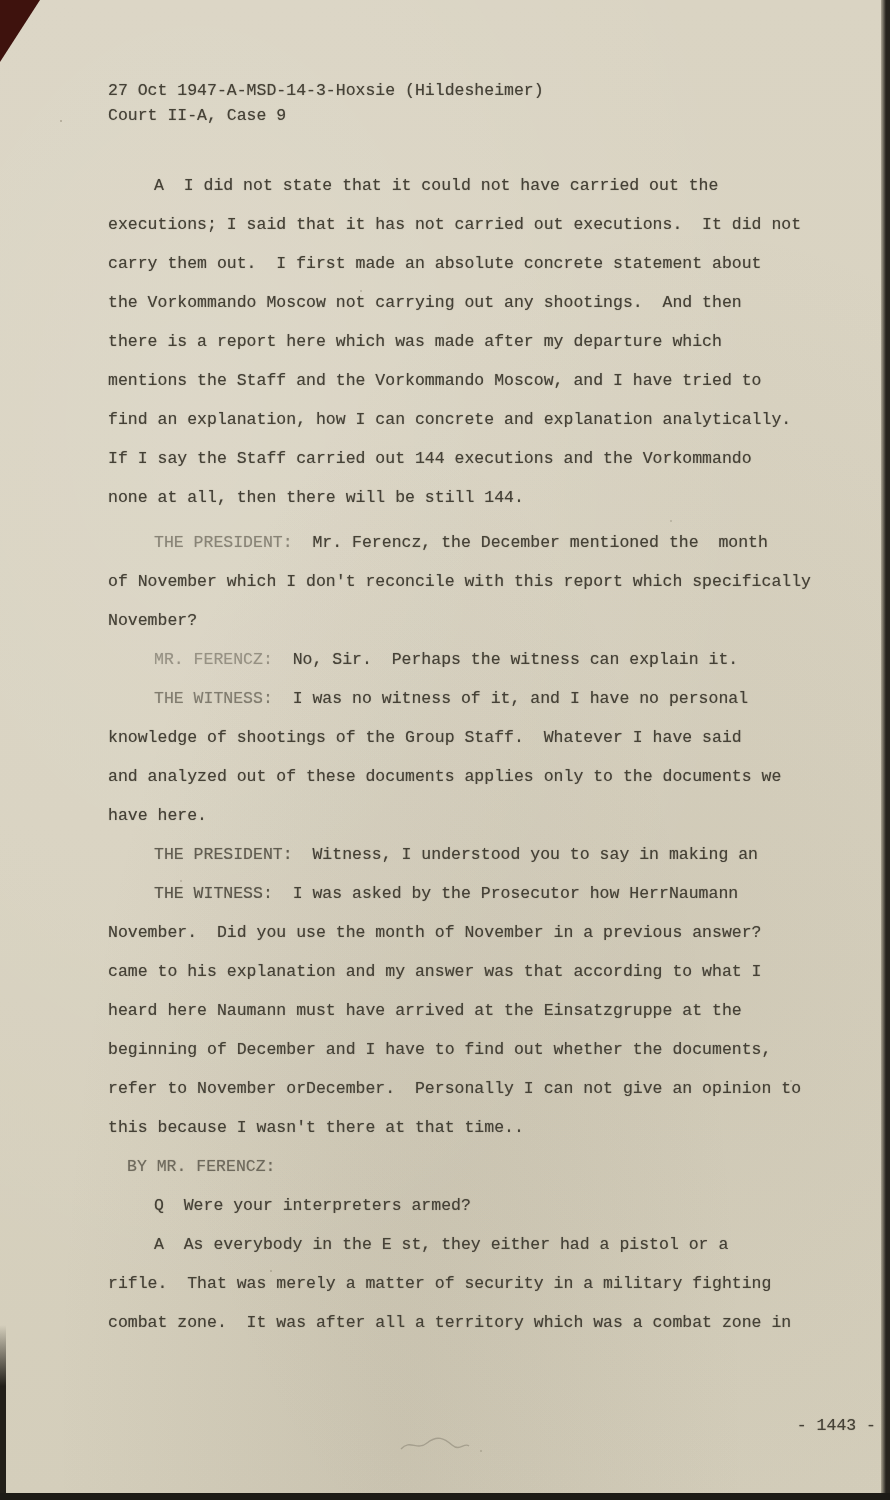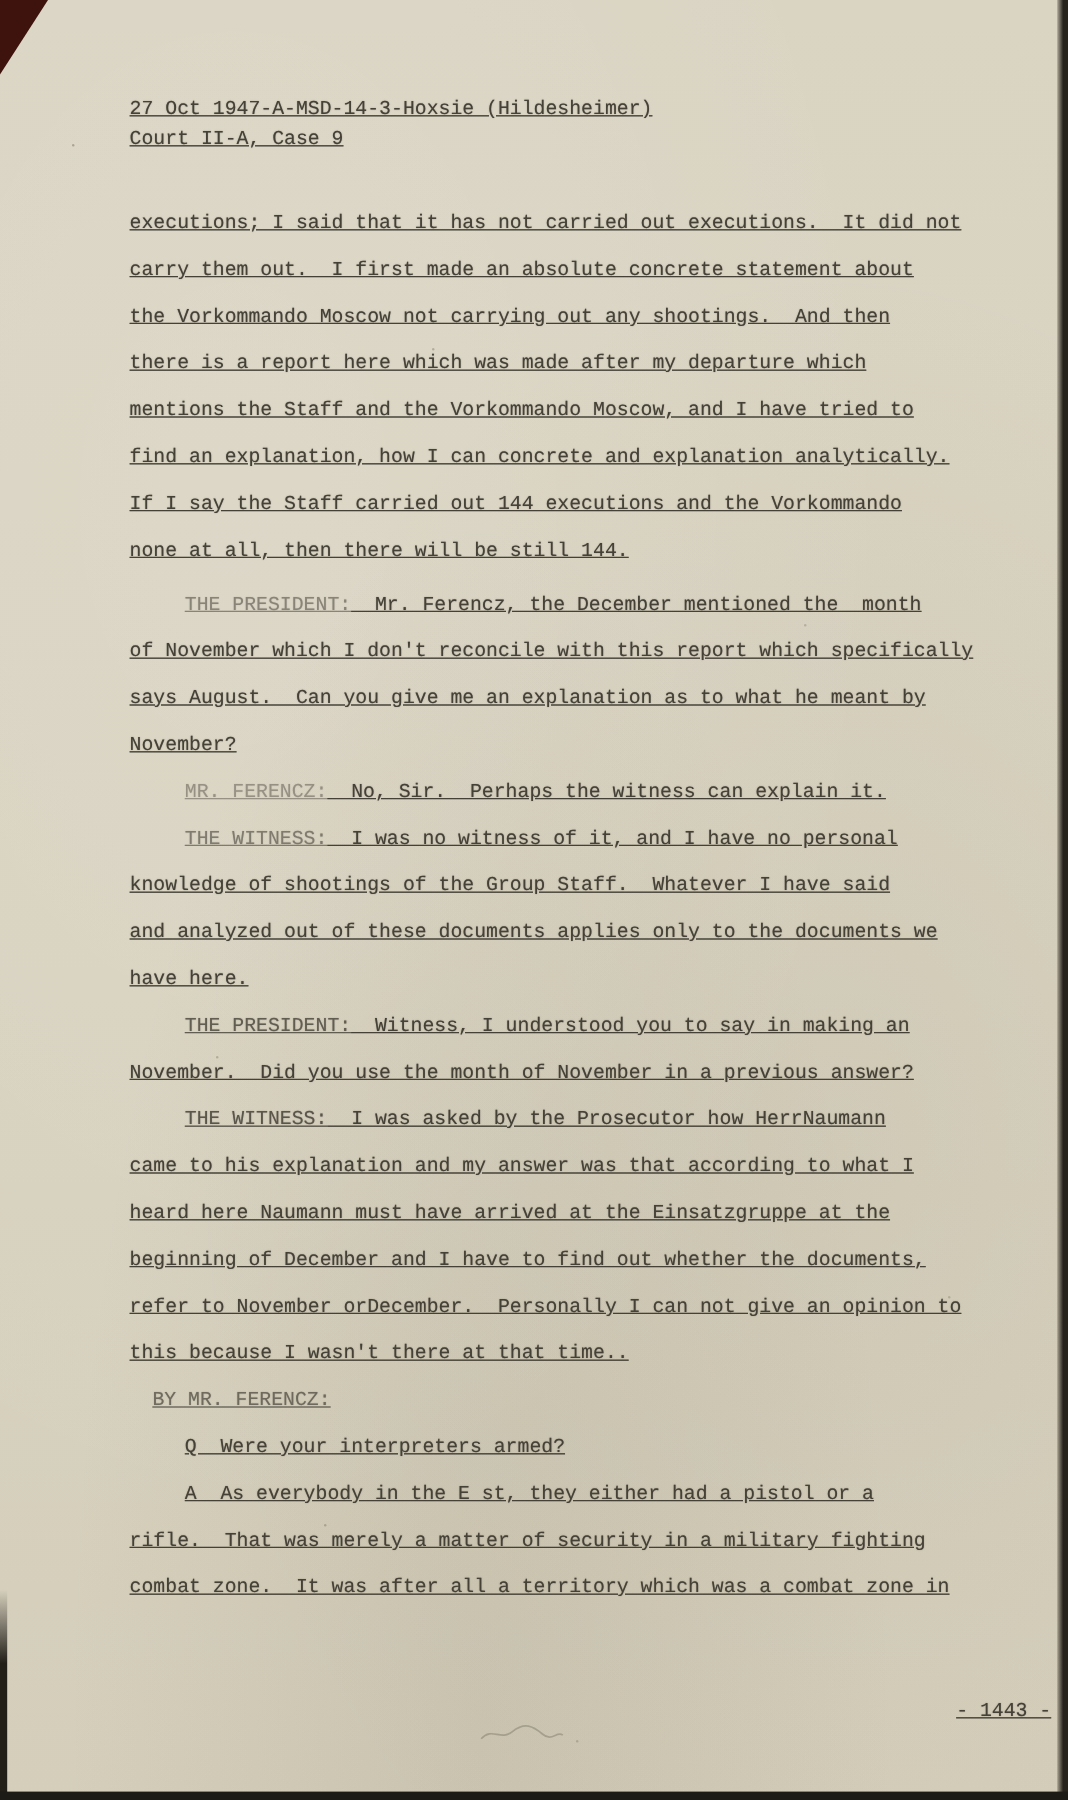--- a/index.html
+++ b/index.html
@@ -9,21 +9,21 @@
     font-family:"Liberation Mono","DejaVu Sans Mono",monospace;
   }
   .paper {
     position:absolute; inset:0;
     background:
       radial-gradient(ellipse at 22% 28%, rgba(255,255,255,0.10), transparent 60%),
       radial-gradient(ellipse at 78% 64%, rgba(118,108,84,0.08), transparent 55%),
       radial-gradient(ellipse at 45% 96%, rgba(108,98,78,0.10), transparent 50%),
       linear-gradient(180deg,#dad4c3 0%, #d8d2c0 55%, #d4cebb 100%);
   }
-  .ink { color:#454136; text-shadow:0 0 1px rgba(66,62,52,0.55);text-decoration:underline; }
+  .ink { color:#454136; text-shadow:0 0 1px rgba(66,62,52,0.55); }
   .header {
     position:absolute; left:108px; top:78px;
     font-size:16.5px; line-height:25px; white-space:pre;
   }
   .transcript {
     position:absolute; left:108px; top:166px; width:720px;
     font-size:16.5px;
   }
   .line {
     height:39px; line-height:39px; white-space:pre;
@@ -68,40 +68,40 @@
 </style>
 </head>
 <body>
 
 <div class="paper"></div>
 <div class="specks"></div>
 
 <div class="header ink"><div>27 Oct 1947-A-MSD-14-3-Hoxsie (Hildesheimer)</div><div>Court II-A, Case 9</div></div>
 
 <div class="transcript ink" id="transcript">
+    <div class="line indent"><span>A  I did not state that it could not have carried out the</span></div>
     <div class="line"><span>executions; I said that it has not carried out executions.  It did not</span></div>
     <div class="line"><span>carry them out.  I first made an absolute concrete statement about</span></div>
     <div class="line"><span>the Vorkommando Moscow not carrying out any shootings.  And then</span></div>
     <div class="line"><span>there is a report here which was made after my departure which</span></div>
     <div class="line"><span>mentions the Staff and the Vorkommando Moscow, and I have tried to</span></div>
     <div class="line"><span>find an explanation, how I can concrete and explanation analytically.</span></div>
     <div class="line"><span>If I say the Staff carried out 144 executions and the Vorkommando</span></div>
     <div class="line"><span>none at all, then there will be still 144.</span></div>
     <div class="line indent gap"><span class="speaker" style="opacity: 0.55;">THE PRESIDENT:</span><span>  Mr. Ferencz, the December mentioned the  month</span></div>
     <div class="line"><span>of November which I don't reconcile with this report which specifically</span></div>
-    <div class="line"><span>says August.  Can you give me an explanation as to what he meant by</span></div>
     <div class="line"><span>November?</span></div>
     <div class="line indent"><span class="speaker" style="opacity: 0.45;">MR. FERENCZ:</span><span>  No, Sir.  Perhaps the witness can explain it.</span></div>
     <div class="line indent"><span class="speaker" style="opacity: 0.6;">THE WITNESS:</span><span>  I was no witness of it, and I have no personal</span></div>
     <div class="line"><span>knowledge of shootings of the Group Staff.  Whatever I have said</span></div>
     <div class="line"><span>and analyzed out of these documents applies only to the documents we</span></div>
     <div class="line"><span>have here.</span></div>
     <div class="line indent"><span class="speaker" style="opacity: 0.8;">THE PRESIDENT:</span><span>  Witness, I understood you to say in making an</span></div>
+    <div class="line indent"><span class="speaker" style="opacity: 0.85;">THE WITNESS:</span><span>  I was asked by the Prosecutor how HerrNaumann</span></div>
     <div class="line"><span>November.  Did you use the month of November in a previous answer?</span></div>
-    <div class="line indent"><span class="speaker" style="opacity: 0.85;">THE WITNESS:</span><span>  I was asked by the Prosecutor how HerrNaumann</span></div>
     <div class="line"><span>came to his explanation and my answer was that according to what I</span></div>
     <div class="line"><span>heard here Naumann must have arrived at the Einsatzgruppe at the</span></div>
     <div class="line"><span>beginning of December and I have to find out whether the documents,</span></div>
     <div class="line"><span>refer to November orDecember.  Personally I can not give an opinion to</span></div>
     <div class="line"><span>this because I wasn't there at that time..</span></div>
     <div class="line"><span class="speaker" style="opacity: 0.7; margin-left: 19px;">BY MR. FERENCZ:</span><span></span></div>
     <div class="line indent"><span>Q  Were your interpreters armed?</span></div>
     <div class="line indent"><span>A  As everybody in the E st, they either had a pistol or a</span></div>
     <div class="line"><span>rifle.  That was merely a matter of security in a military fighting</span></div>
     <div class="line"><span>combat zone.  It was after all a territory which was a combat zone in</span></div>

